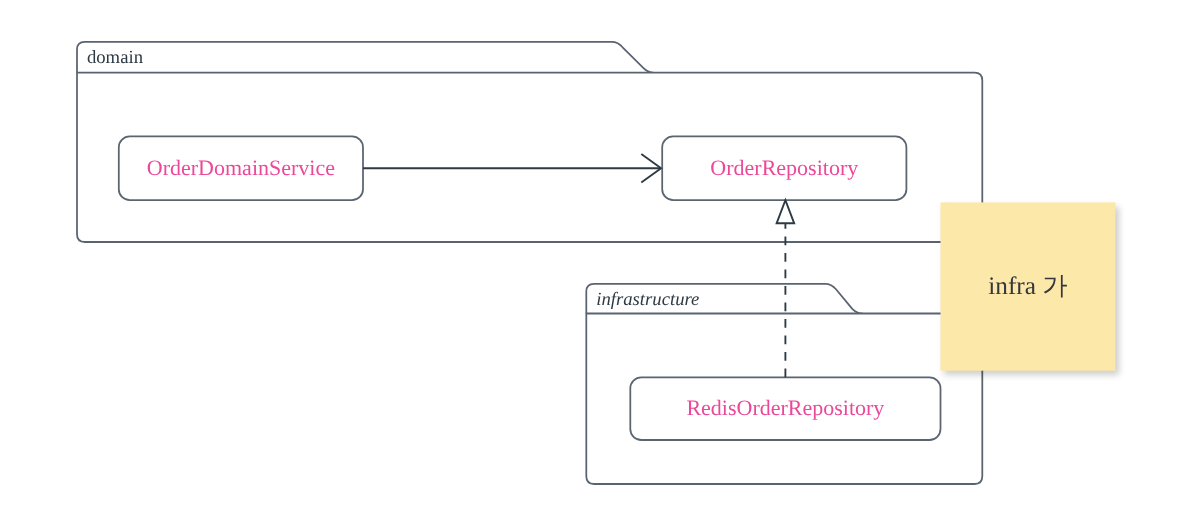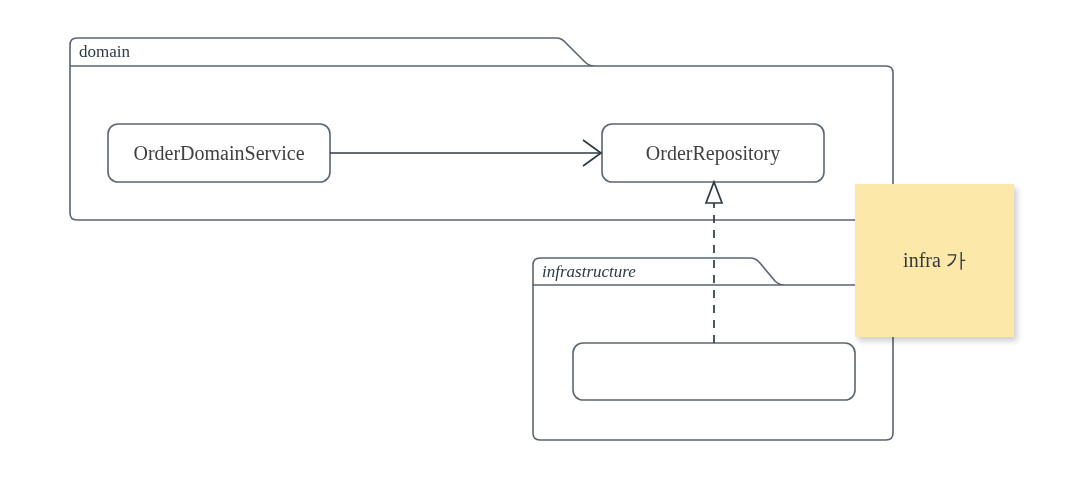--- a/index.html
+++ b/index.html
@@ -80,21 +80,21 @@
     color: #2e3a43;
     white-space: nowrap;
     font-family: "Liberation Serif", "DejaVu Serif", serif;
   }
   .node-label {
     position: absolute;
     display: flex;
     align-items: center;
     justify-content: center;
     font-size: 20px;
-    color: #404040;
+    color: #ec4899;
     white-space: nowrap;
     font-family: "Liberation Serif", "DejaVu Serif", serif;
   }
 
   
   #sticky-note {
     position: absolute;
     left: 855px;
     top: 184px;
     width: 159px;
@@ -102,21 +102,21 @@
     background: #fce8a8;
     box-shadow: 3px 4px 6px rgba(0,0,0,0.20);
     display: flex;
     flex-direction: column;
     align-items: center;
     justify-content: center;
     box-sizing: border-box;
     padding: 4px 6px;
   }
   .sticky-line {
-    font-size: 20px;
+    font-size: 23px;
     line-height: 1.22;
     color: #33383d;
     text-align: center;
     white-space: nowrap;
     font-family: "Liberation Serif", "DejaVu Serif", serif;
   }
 </style>
 </head>
 <body>
 
@@ -170,18 +170,19 @@
   </svg>
 
   <div class="pkg-label" style="left:79px; top:43px;">domain</div>
 
   <div class="pkg-label" style="left:542px; top:263px;font-style:italic;">infrastructure</div>
 
   <div class="node-label" style="left:108px; top:124px; width:222px; height:58px;">OrderDomainService</div>
 
   <div class="node-label" style="left:602px; top:124px; width:222px; height:58px;border-radius:15px;">OrderRepository</div>
 
+  <div class="node-label" style="left:573px; top:343px; width:282px; height:57px;">RedisOrderRepository</div>
 
   <div id="sticky-note">
     <div class="sticky-line">infra 가</div>
   </div>
 
 </div>
 
 </body></html>

